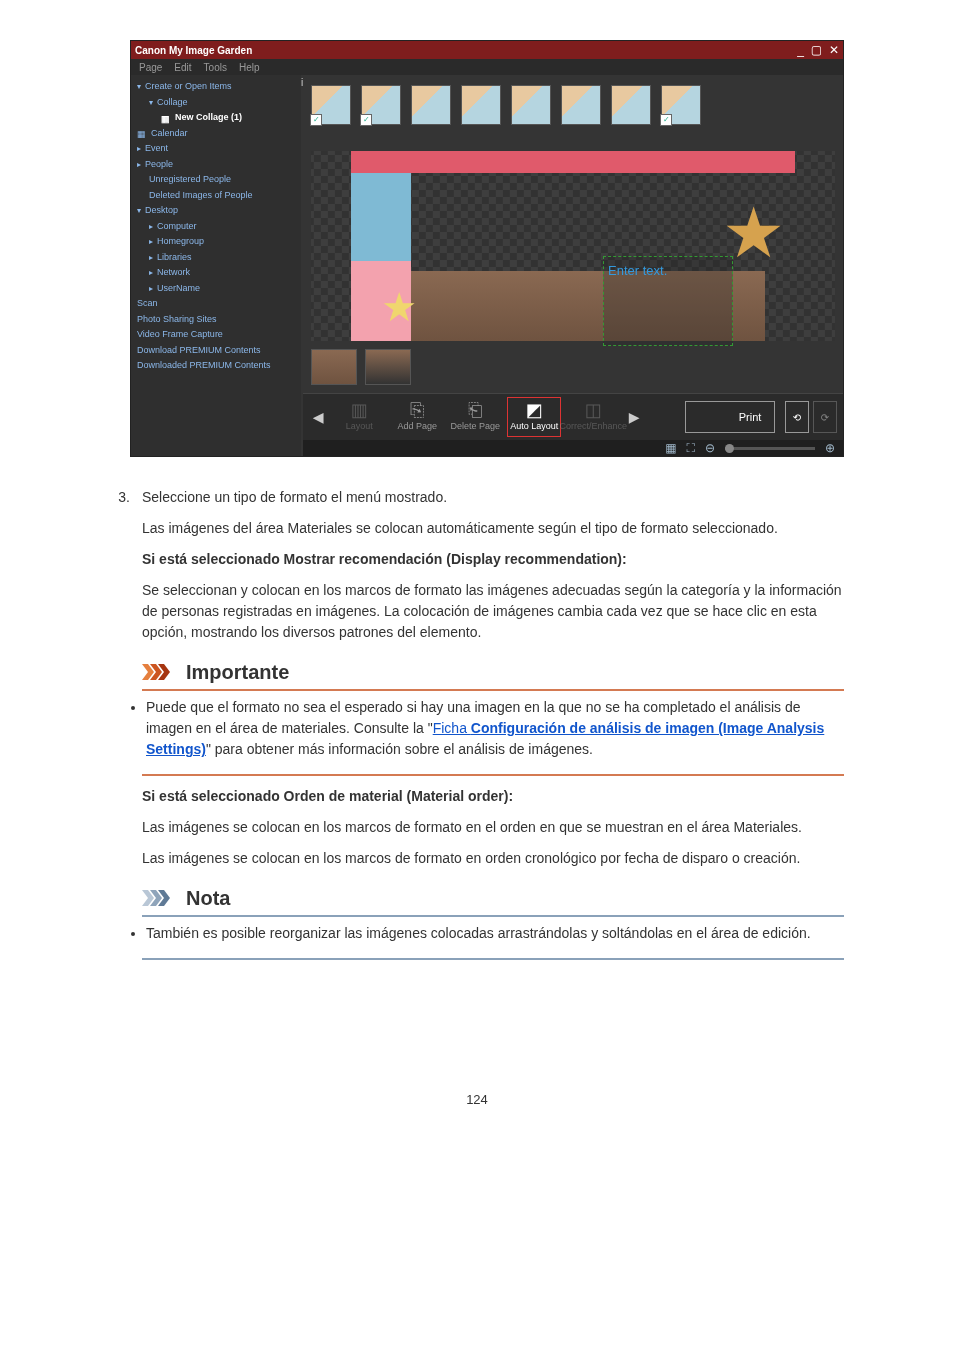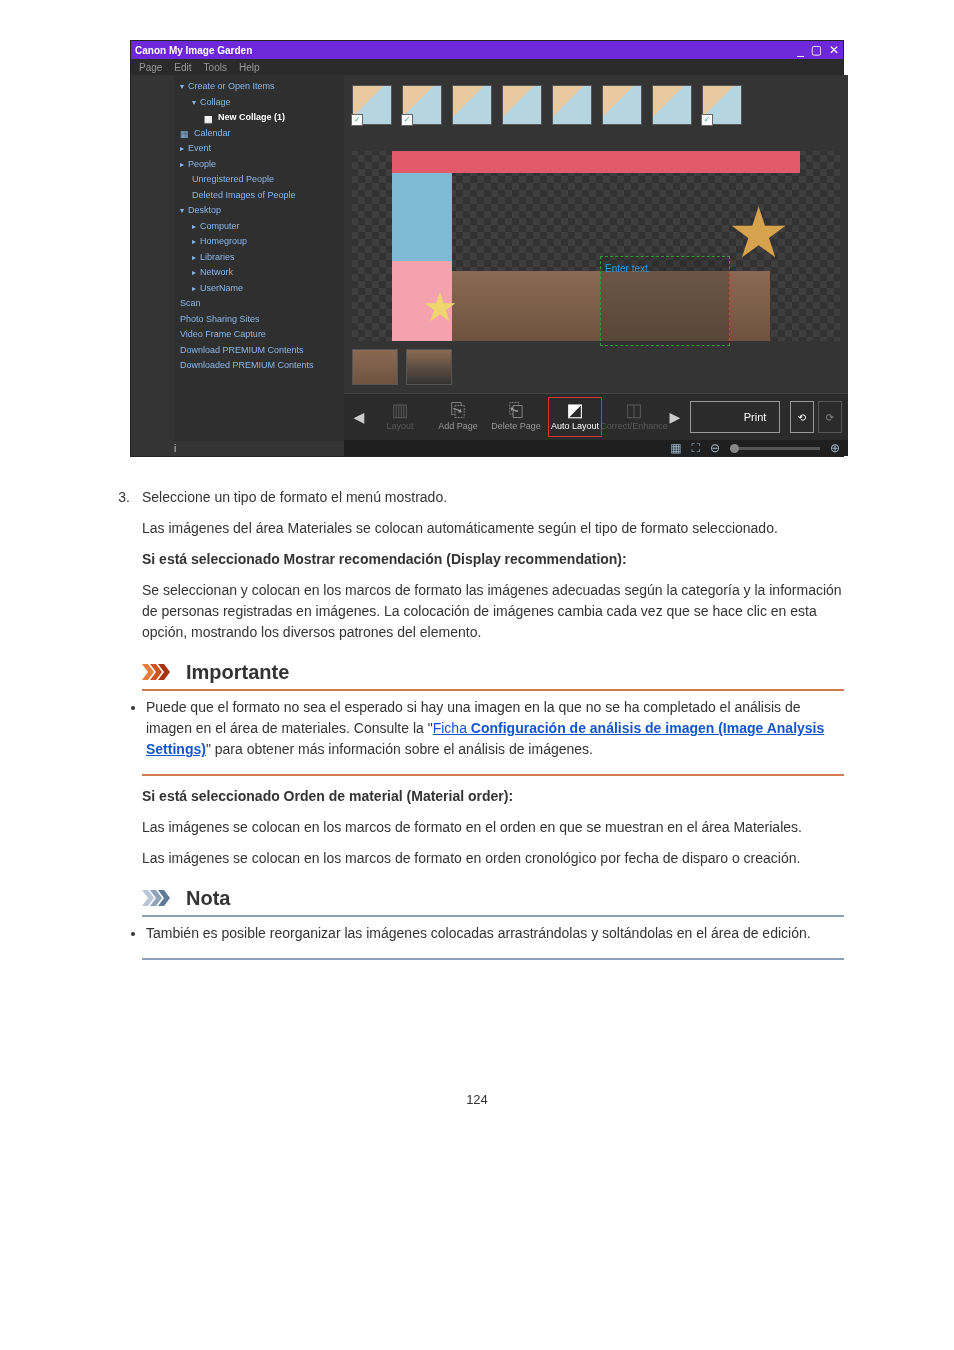--- a/index.html
+++ b/index.html
@@ -26,21 +26,21 @@
     margin: 0 110px 30px 130px;
     border: 1px solid #222;
     background: #343434;
     color: #ccc;
     font-size: 10px;
   }
   .app-titlebar {
     display: flex;
     justify-content: space-between;
     align-items: center;
-    background: #6d28d9;
+    background: #7f1d1d;
     height: 18px;
     padding: 0 4px;
     gap: 20px;
   }
   .app-titlebar .title {
     font-weight: bold;
     color: #fff;
   }
   .winctl span {
     display: inline-block;
@@ -110,23 +110,23 @@
   .brick {
     position:absolute; background:linear-gradient(#8a6952,#6f5340);
   }
   .pinkband { position:absolute; top:0; left:40px; right:40px; height:22px;
     background: radial-gradient(circle at 10px 22px, #e05a6b 12px, transparent 12px) 0 0/20px 22px repeat-x,
                 #e05a6b; }
   .blueblock { position:absolute; left:40px; top:0; width:60px; height:110px; background:#7fbad4; }
   .pinkblock { position:absolute; left:40px; bottom:0; width:60px; height:80px; background:#f3a2ae; }
   .star { position:absolute; color:#f0d66e; font-size:40px; }
   .entertext {
-    position:absolute; right:110px; top:105px;
+    position:absolute; right:102px; top:105px;
     width:120px; height:80px; border:1px dashed #393;
-    color:#39d; font-size:10px; padding:4px; background:rgba(40,40,40,.3);
+    color:#39d; font-size:13px; padding:4px; background:rgba(40,40,40,.3);
   }
   .thumbstrip2 {
     display:flex; gap:8px; padding:0 8px 8px 8px;
   }
   .thumb2 { width:44px; height:34px; background:linear-gradient(#8a6952,#6f5340); border:1px solid #555; }
   .bottombar {
     height: 46px;
     background:#2b2b2b;
     border-top:1px solid #444;
     display:flex; align-items:center; gap:6px; padding:0 6px;
@@ -199,21 +199,21 @@
         <span>✕</span>
       </span>
     </div>
     <div class="app-menubar">
       <span>Page</span>
       <span>Edit</span>
       <span>Tools</span>
       <span>Help</span>
     </div>
     <div class="app-body">
-      <div style="display:flex;flex-direction:column;margin-left:43px;">
+      <div style="display:flex;">
         <div class="sidebar" style="flex:1;">
           <div class="item">
               <span class="tri"></span>
               <span>Create or Open Items</span>
             </div>
           <div class="item ind1">
               <span class="tri"></span>
               <span>Collage</span>
             </div>
           <div class="item ind2 sel">

